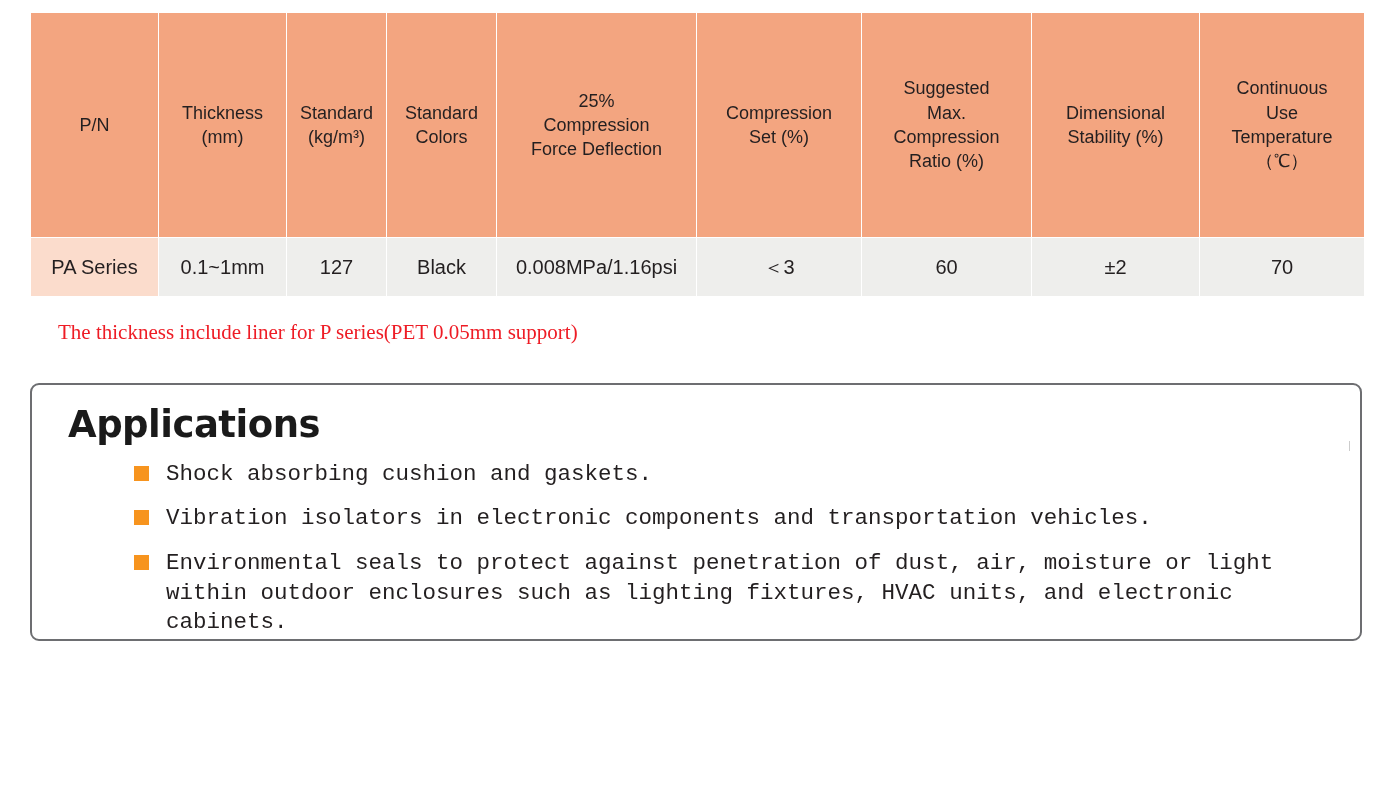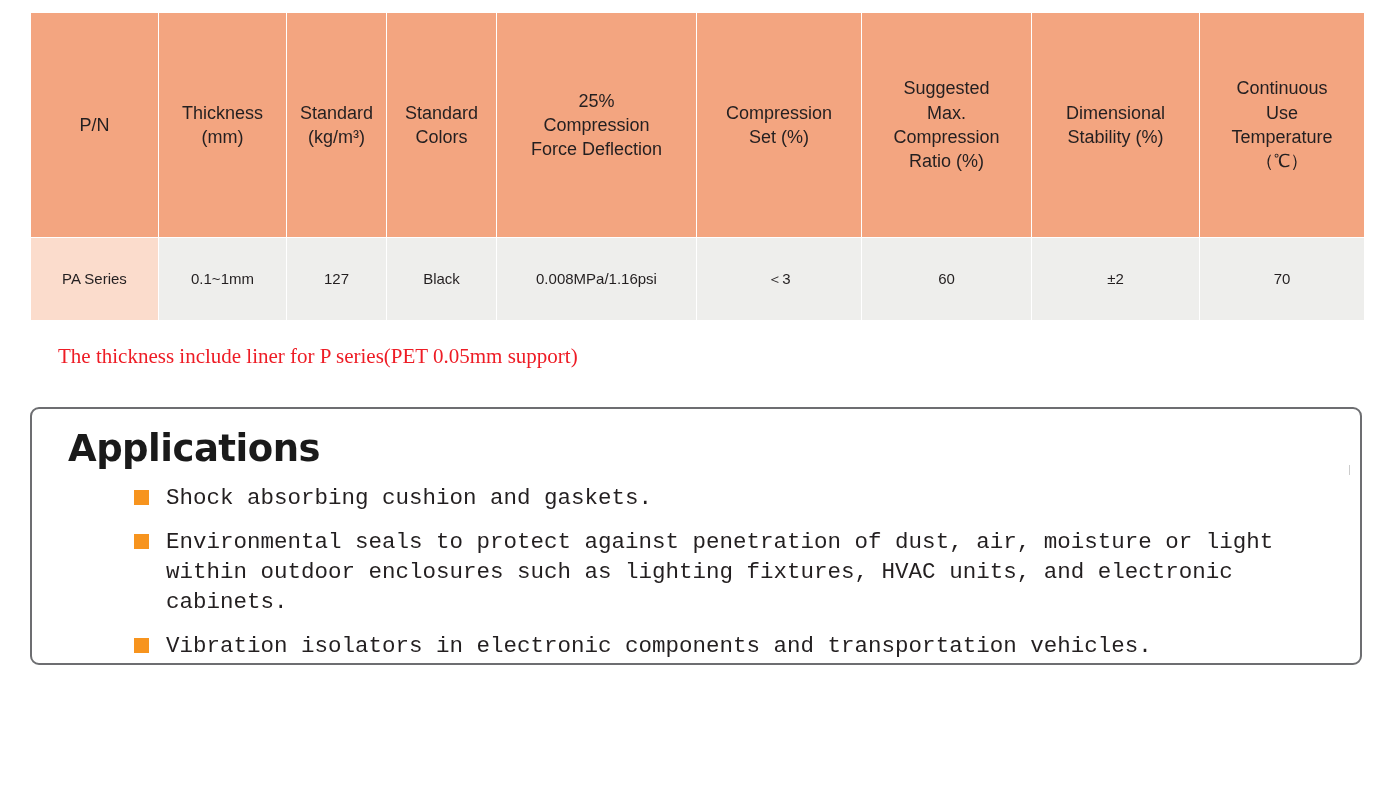--- a/index.html
+++ b/index.html
@@ -28,23 +28,23 @@
     border-collapse: collapse;
     table-layout: fixed;
     width: 1334px;
     margin-top: 4px;
   }
   table.spec td, table.spec th {
     border: 1px solid #ffffff;
     text-align: center;
     vertical-align: middle;
     font-weight: normal;
-    font-size: 15px;
+    font-size: 20px;
     line-height: 1.35;
-    padding: 16px 4px;
+    padding: 4px 4px;
     color: #231f20;
   }
   table.spec thead th {
     background: #f3a580;
     height: 212px;
     font-size: 18px;
     padding: 6px 6px;
   }
   tr.data-row td {
     background: #eeeeec;
@@ -218,23 +218,23 @@
 
   <div class="apps-box">
     <div class="apps-title">Applications</div>
     <ul class="apps-list">
       <li>
         <span class="bullet"></span>
         <span>Shock absorbing cushion and gaskets.</span>
       </li>
       <li>
         <span class="bullet"></span>
-        <span>Environmental seals to protect against penetration of dust, air, moisture or light within outdoor enclosures such as lighting fixtures, HVAC units, and electronic cabinets.</span>
+        <span>Vibration isolators in electronic components and transportation vehicles.</span>
       </li>
       <li>
         <span class="bullet"></span>
-        <span>Vibration isolators in electronic components and transportation vehicles.</span>
+        <span>Environmental seals to protect against penetration of dust, air, moisture or light within outdoor enclosures such as lighting fixtures, HVAC units, and electronic cabinets.</span>
       </li>
     </ul>
     <span class="tick"></span>
   </div>
 
 </div>
 
 </body></html>

